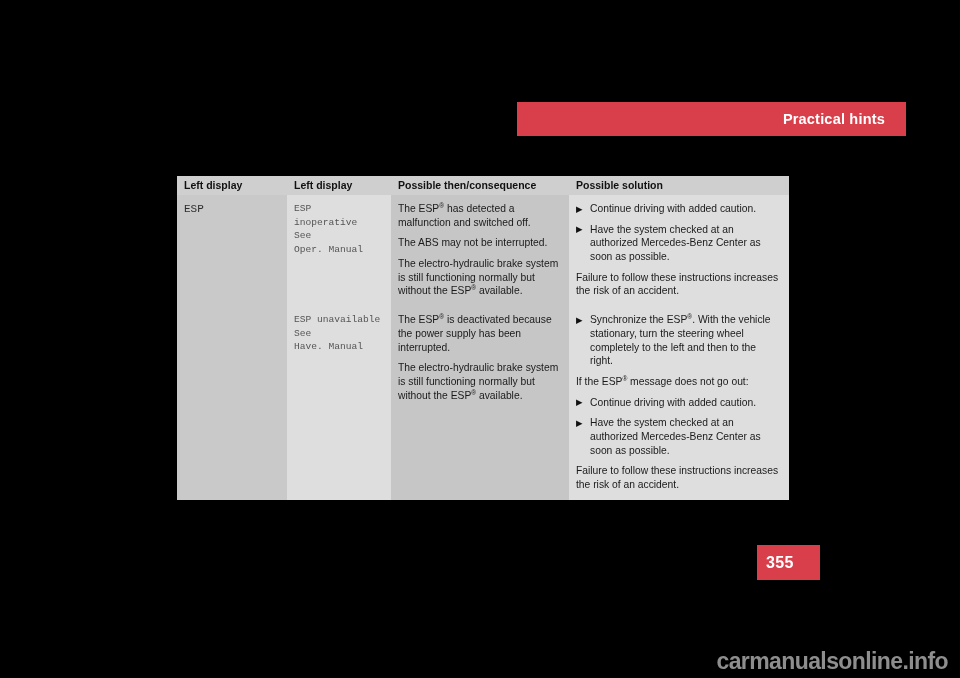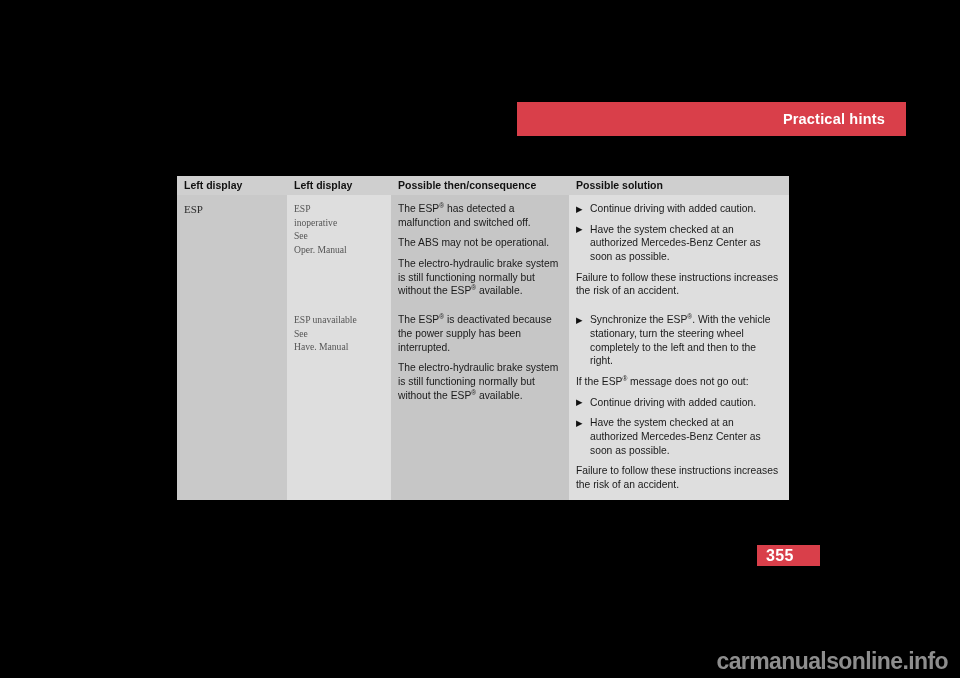--- a/index.html
+++ b/index.html
@@ -86,21 +86,21 @@
   }
   .cell.last { border-right: 0; }
 
   .col-left   { background: #c9c9c9; }
   .col-right  { background: #dedede; }
   .col-cause  { background: #c6c6c6; }
   .col-sol    { background: #dedede; }
 
   
   .display-text {
-    font-family: Liberation Serif, serif;
+    font-family: Liberation Mono, monospace;
     font-size: 9.6px;
     line-height: 1.42;
     color: #555555;
     white-space: pre-line;
   }
   .display-text.left-disp {
     color: #2d2d2d;
     font-size: 11px;
   }
 
@@ -130,21 +130,21 @@
     line-height: 1.45;
     color: #111111;
   }
 
   
   #page-number-badge {
     position: absolute;
     left: 757px;
     top: 545px;
     width: 63px;
-    height: 21px;
+    height: 35px;
     background: #d93f4a;
   }
   #page-number-text {
     position: absolute;
     left: 9px;
     top: 50%;
     transform: translateY(-50%);
     color: #ffffff;
     font-size: 16px;
     font-weight: bold;
@@ -192,21 +192,21 @@
           <div class="display-text left-disp">ESP</div>
         </td>
         <td class="cell col-right">
           <div class="display-text">ESP
 inoperative
 See
 Oper. Manual</div>
         </td>
         <td class="cell col-cause">
           <p class="para">The ESP<sup class="reg">®</sup> has detected a malfunction and switched off.</p>
-          <p class="para">The ABS may not be operational.</p>
+          <p class="para">The ABS may not be interrupted.</p>
           <p class="para">The electro-hydraulic brake system is still functioning normally but without the ESP<sup class="reg">®</sup> available.</p>
         </td>
         <td class="cell col-sol last">
           <div class="bullet-item"><span class="bullet-glyph">▶</span><span>Continue driving with added caution.</span></div>
           <div class="bullet-item"><span class="bullet-glyph">▶</span><span>Have the system checked at an authorized Mercedes-Benz Center as soon as possible.</span></div>
           <p class="para">Failure to follow these instructions increases the risk of an accident.</p>
         </td>
       </tr>
       <tr>
         <td class="cell col-left"></td>

